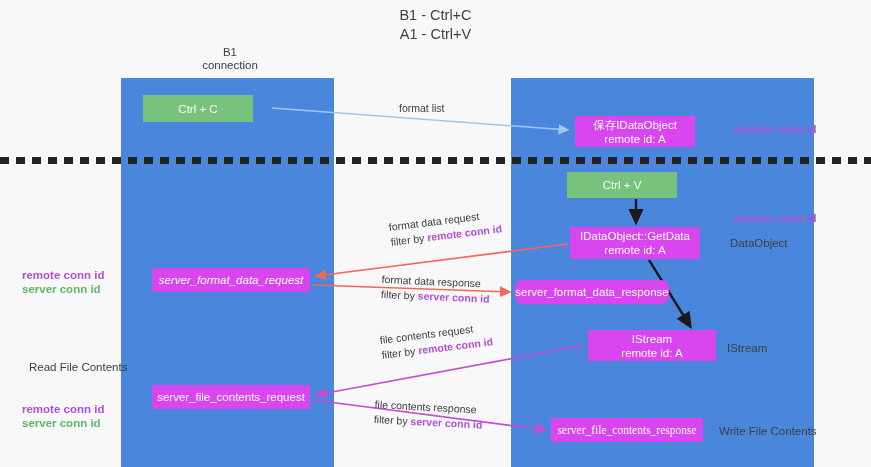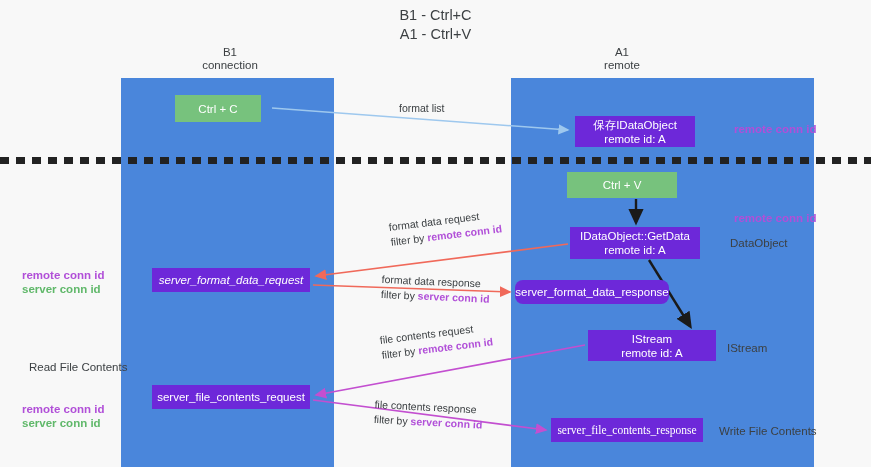--- a/index.html
+++ b/index.html
@@ -40,23 +40,23 @@
   }
 
   
   .node{
     box-sizing:border-box;
     display:flex;align-items:center;justify-content:center;
     text-align:center;color:#ffffff;font-size:11.5px;line-height:14px;
     white-space:pre-line;
   }
   .green{background:#77c27d;}
-  .orange{background:#6d28d9;}
+  .orange{background:#d946ef;}
 
-  #n-ctrlc{left:175px;top:95px;width:86px;height:27px;}
+  #n-ctrlc{left:143px;top:95px;width:110px;height:27px;}
   #n-idataobject{left:575px;top:116px;width:120px;height:31px;}
   #n-ctrlv{left:567px;top:172px;width:110px;height:26px;}
   #n-getdata{left:570px;top:227px;width:130px;height:32px;}
   #n-fmt-req{left:152px;top:268px;width:158px;height:24px;font-style:italic;}
   #n-fmt-resp{left:515px;top:280px;width:154px;height:24px;border-radius:8px;}
   #n-istream{left:588px;top:330px;width:128px;height:31px;}
   #n-file-req{left:152px;top:385px;width:158px;height:24px;}
   #n-file-resp{left:551px;top:418px;width:152px;height:24px;font-family:Liberation Serif, serif;}
 
   
@@ -93,22 +93,20 @@
 <div class="stage">
 
   <div class="abs lane" id="lane-b1"></div>
   <div class="abs lane" id="lane-a1"></div>
 
   <div class="abs" id="title">B1 - Ctrl+C
 A1 - Ctrl+V</div>
 
   <div class="abs col-head" id="head-b1">B1
 connection</div>
-  <div class="abs col-head" id="head-a1">A1
-remote</div>
 
   <svg class="edges" viewBox="0 0 871 467">
     <defs>
       <marker id="ah-blue" markerWidth="7" markerHeight="7" refX="6" refY="3.2" orient="auto">
         <path d="M0,0 L7,3.2 L0,6.4 z" fill="#9ec8ee"></path>
       </marker>
       <marker id="ah-red" markerWidth="7" markerHeight="7" refX="6" refY="3.2" orient="auto">
         <path d="M0,0 L7,3.2 L0,6.4 z" fill="#f0695a"></path>
       </marker>
       <marker id="ah-mag" markerWidth="7" markerHeight="7" refX="6" refY="3.2" orient="auto">

